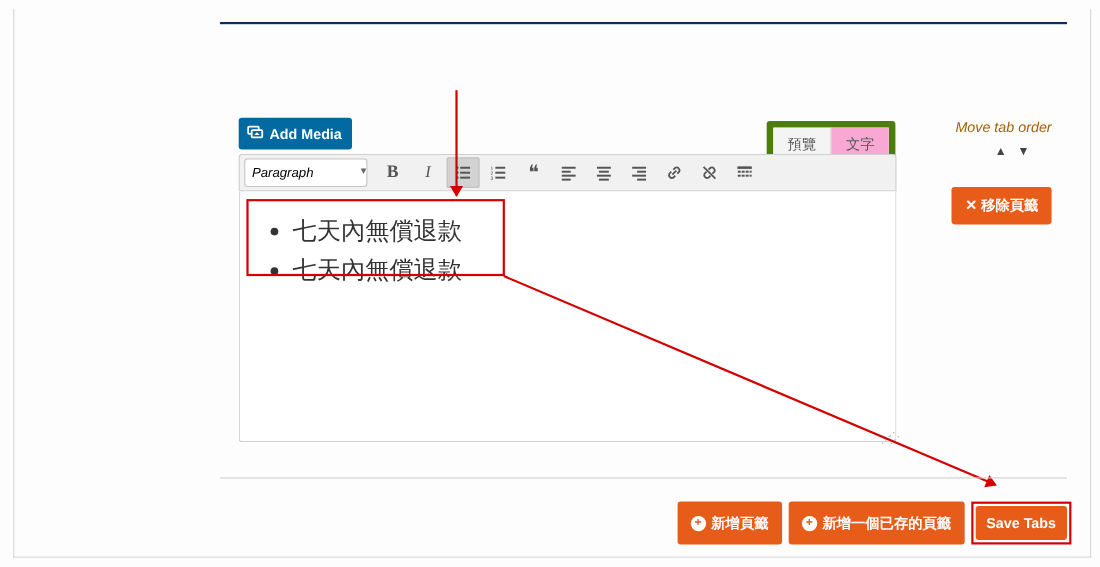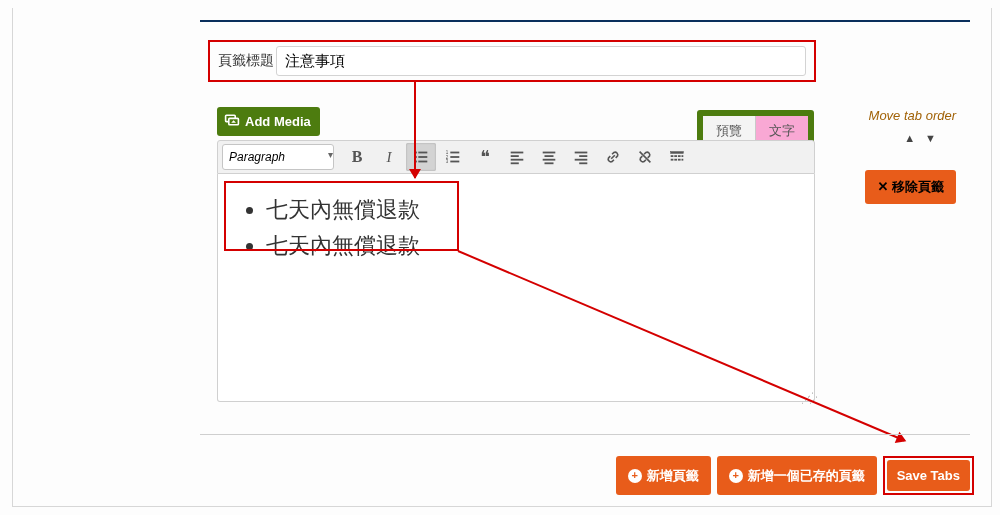--- a/index.html
+++ b/index.html
@@ -58,21 +58,21 @@
     border-radius: 3px;
     padding: 4px 8px;
     font-size: 15px;
     background: #fff;
     margin-right: 8px;
   }
   .add-media {
     position: absolute;
     left: 217px;
     top: 107px;
-    background: #4d7c0f;
+    background: #0369a1;
     color: #fff;
     border: none;
     border-radius: 3px;
     padding: 5px 9px 5px 7px;
     font-size: 13px;
     font-weight: 600;
     display: flex;
     align-items: center;
     gap: 5px;
     cursor: pointer;
@@ -115,21 +115,21 @@
     font-size: 11px;
     display: flex;
     gap: 10px;
   }
   .move-arrows span { cursor: pointer; }
   .remove-tab {
     position: absolute;
     right: 44px;
     top: 170px;
     background: #e85c1a;
-    color: #000000;
+    color: #ffffff;
     border: none;
     border-radius: 3px;
     padding: 8px 12px;
     font-size: 13px;
     font-weight: 600;
     cursor: pointer;
   }
   .toolbar {
     position: absolute;
     left: 217px;
@@ -314,24 +314,20 @@
   }
 </style>
 </head>
 <body>
 
 <div class="page">
   <div class="outer-border"></div>
 
   <div class="hr-top"></div>
 
-  <div class="title-row">
-    <div class="title-label">頁籤標題</div>
-    <input class="title-input" value="注意事項" style="">
-  </div>
 
   <button class="add-media">
     <span>
       <svg viewBox="0 0 20 20">
           <path fill="#fff" d="M13 3a2 2 0 012 2v2h2a2 2 0 012 2v6a2 2 0 01-2 2H7a2 2 0 01-2-2v-2H3a2 2 0 01-2-2V5a2 2 0 012-2h10zm0 2H3v6h2V9a2 2 0 012-2h6V5zm4 4H7v6h10V9zm-5 1.2l3 3.3H9l3-3.3z"></path>
         </svg>
     </span>
     <span>Add Media</span>
   </button>
 

